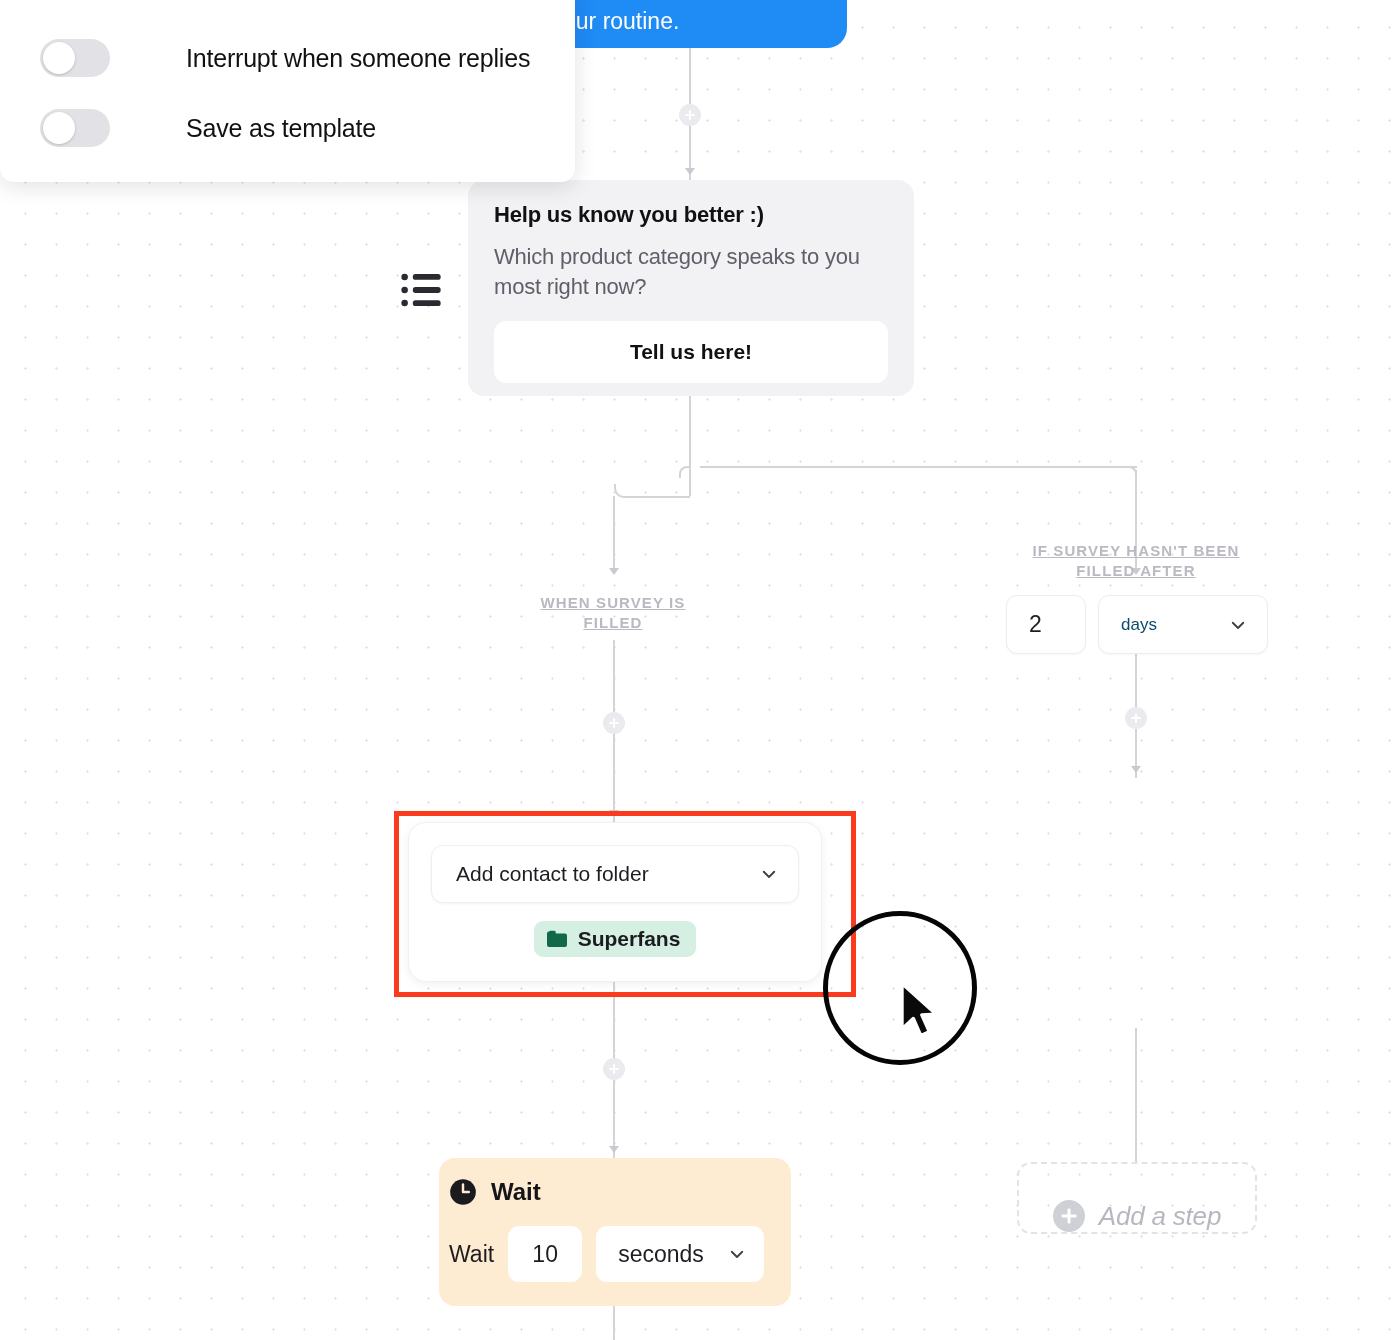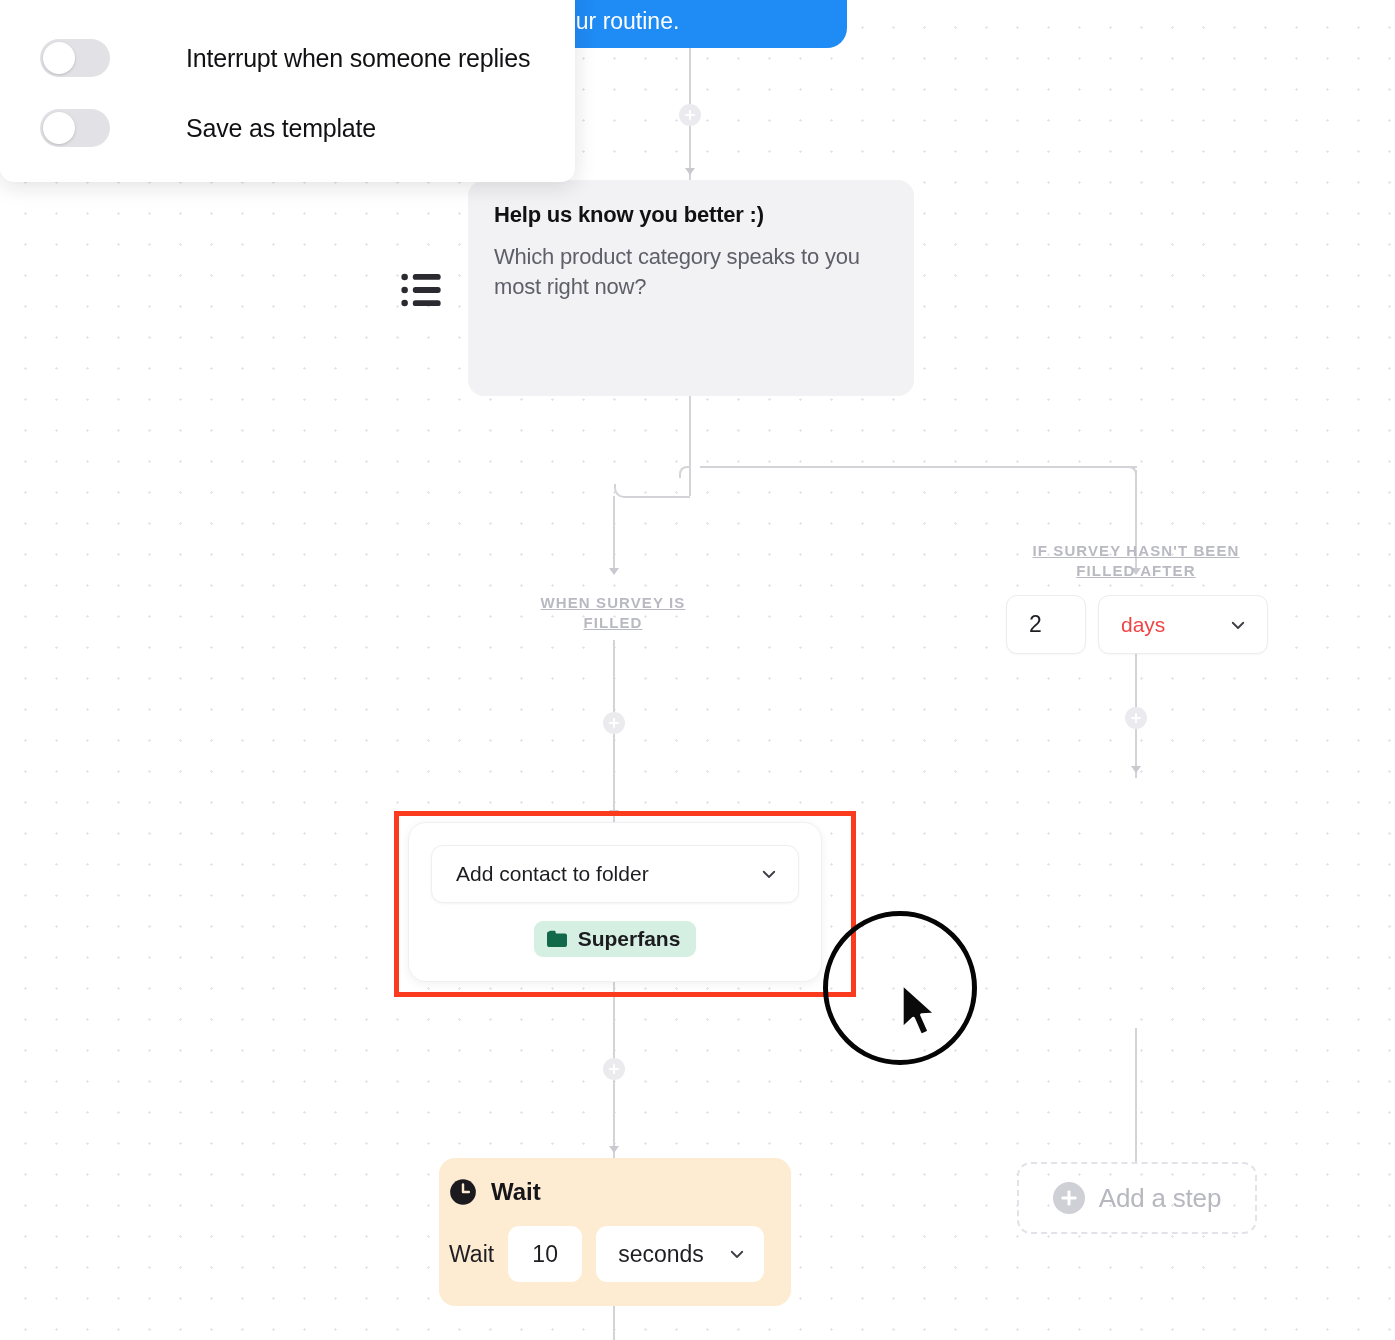--- a/index.html
+++ b/index.html
@@ -108,21 +108,21 @@
   .num-box {
     position: absolute; background: #ffffff; border: 1px solid #ededf1;
     border-radius: 11px; display: flex; align-items: center;
     box-shadow: 0 1px 2px rgba(0,0,0,0.035);
     font-size: 23px; color: #1d1d22; padding-left: 22px;
   }
   .sel-box {
     position: absolute; background: #ffffff; border: 1px solid #ededf1;
     border-radius: 11px; display: flex; align-items: center; justify-content: space-between;
     box-shadow: 0 1px 2px rgba(0,0,0,0.035);
-    font-size: 21px; color: #ef4444; padding: 0 20px 0 22px;
+    font-size: 17px; color: #0c4a6e; padding: 0 20px 0 22px;
   }
   .chev { width: 18px; height: 18px; flex: 0 0 auto; }
 
   
   #folder-card {
     position: absolute; left: 408px; top: 822px;
     width: 414px; height: 160px;
     background: #ffffff; border: 1px solid #f0f0f3;
     border-radius: 18px;
     box-shadow: 0 2px 10px rgba(20,20,40,0.06);
@@ -192,21 +192,21 @@
     width: 168px; height: 56px; background: #ffffff; border-radius: 11px;
     display: flex; align-items: center; justify-content: space-between;
     padding: 0 18px 0 22px; font-size: 23px; color: #1d1d22;
   }
 
   
   #add-step {
     position: absolute; left: 1017px; top: 1162px;
     width: 240px; height: 72px;
     border: 2px dashed #e2e2e8; border-radius: 14px;
-    display: flex; align-items: center; justify-content: center; gap: 14px;
+    display: flex; align-items: flex-end; justify-content: center; gap: 14px; font-style: italic;
   }
   #add-step-icon {
     width: 32px; height: 32px; border-radius: 50%; background: #cfcfd6;
     position: relative; flex: 0 0 auto;
   }
   #add-step-icon::before, #add-step-icon::after {
     content: ""; position: absolute; background: #ffffff; border-radius: 1px;
     left: 50%; top: 50%; transform: translate(-50%, -50%);
   }
   #add-step-icon::before { width: 15px; height: 3px; }
@@ -261,20 +261,21 @@
     <rect x="7" y="1.2" width="17" height="3.6" rx="1.6" fill="#2a2a30"></rect>
     <circle cx="2" cy="11" r="2" fill="#2a2a30"></circle>
     <rect x="7" y="9.2" width="17" height="3.6" rx="1.6" fill="#2a2a30"></rect>
     <circle cx="2" cy="19" r="2" fill="#2a2a30"></circle>
     <rect x="7" y="17.2" width="17" height="3.6" rx="1.6" fill="#2a2a30"></rect>
   </svg>
 
   <div id="survey-card">
     <div id="survey-title">Help us know you better :)</div>
     <div id="survey-question">Which product category speaks to you most right now?</div>
+    <div id="survey-btn">Tell us here!</div>
   </div>
 
   <div class="branch-label" style="left:513px; top:593px; width:200px;">WHEN SURVEY IS FILLED</div>
   <div class="branch-label" style="left:1002px; top:541px; width:268px;">IF SURVEY HASN'T BEEN FILLED AFTER</div>
 
   <div class="num-box" style="left:1006px; top:595px; width:80px; height:59px;">
     <span>2</span>
   </div>
   <div class="sel-box" style="left:1098px; top:595px; width:170px; height:59px;">
     <span>days</span>

